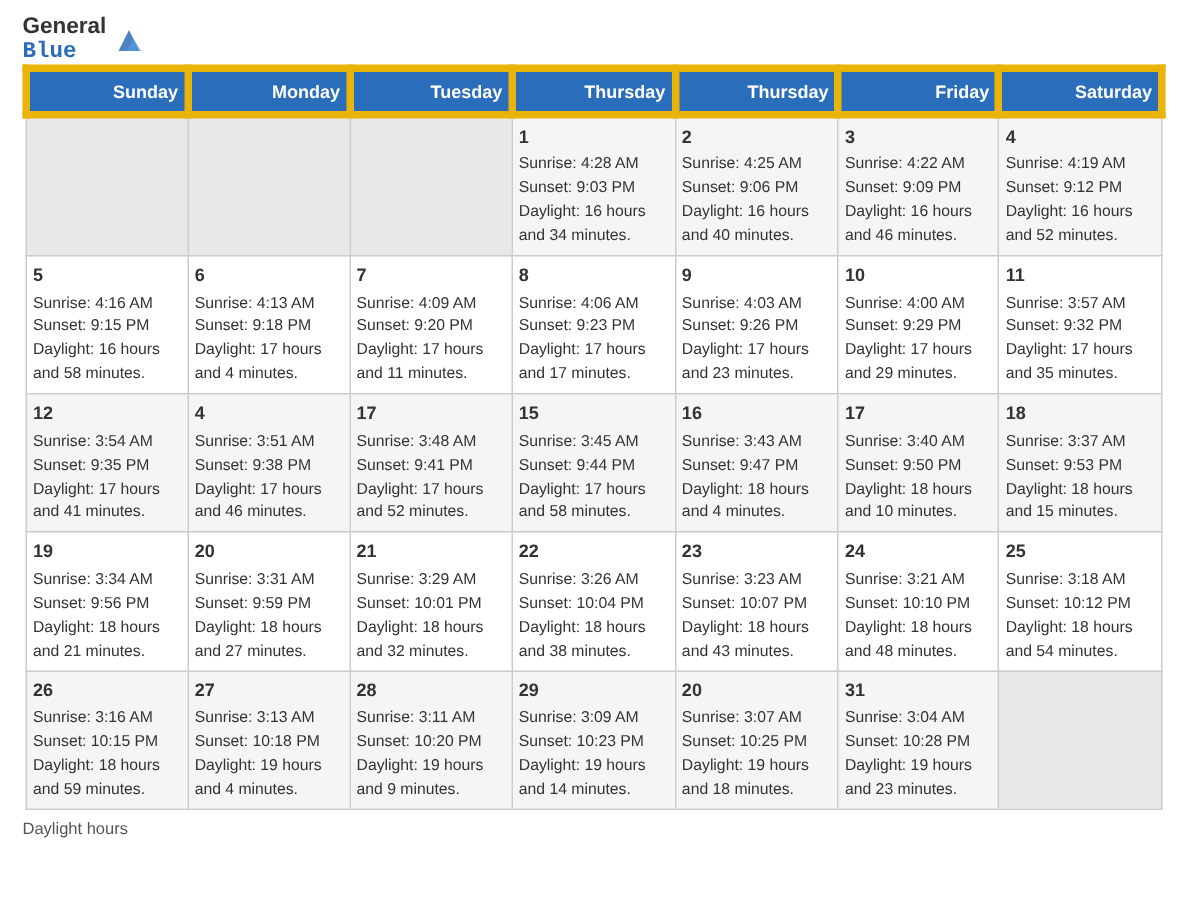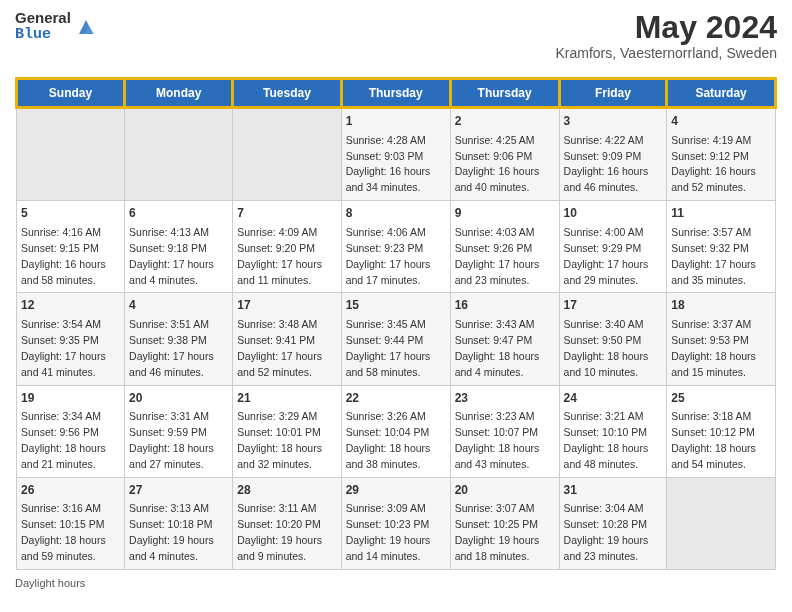--- a/index.html
+++ b/index.html
@@ -7,21 +7,21 @@
       font-family: Arial, sans-serif;
       background: #fff;
       width: 792px;
       min-height: 612px;
       padding: 10px 15px 15px 15px;
     }
     .header {
       display: flex;
       justify-content: space-between;
       align-items: flex-start;
-      margin-bottom: 16px;
+      margin-bottom: 0;
     }
     .logo {
       display: flex;
       align-items: center;
       gap: 2px;
     }
     .logo-text {
       display: flex;
       flex-direction: column;
       line-height: 1.1;
@@ -57,24 +57,24 @@
     }
     table {
       width: 100%;
       border-collapse: collapse;
       font-size: 11px;
     }
     thead tr th {
       background-color: #2a6ebb;
       color: #fff;
       padding: 6px 4px;
-      text-align: center;
+      text-align: right;
       font-size: 12px;
       font-weight: bold;
-      border: 3px solid #eab308;
+      border: 5px solid #eab308;
     }
     tbody tr td {
       border: 1px solid #ccc;
       padding: 4px 4px;
       vertical-align: top;
       width: 113px;
       min-height: 70px;
       color: #333;
       line-height: 1.45;
     }
@@ -110,24 +110,20 @@
 <div class="header">
   <div class="logo">
     <div class="logo-text">
       <span class="logo-general">General</span>
       <span class="logo-blue">Blue</span>
     </div>
     <svg class="logo-icon" viewBox="0 0 22 22">
       <polygon points="4,18 11,4 18,18" fill="#2a6ebb" opacity="0.85"></polygon>
       <polygon points="9,18 14,10 19,18" fill="#5599dd" opacity="0.7"></polygon>
     </svg>
-  </div>
-  <div class="title-block">
-    <div class="main-title">May 2024</div>
-    <div class="subtitle">Kramfors, Vaesternorrland, Sweden</div>
   </div>
 </div>
 
 <table>
   <thead>
     <tr>
     <th>Sunday</th>
         <th>Monday</th>
         <th>Tuesday</th>
         <th>Thursday</th>

